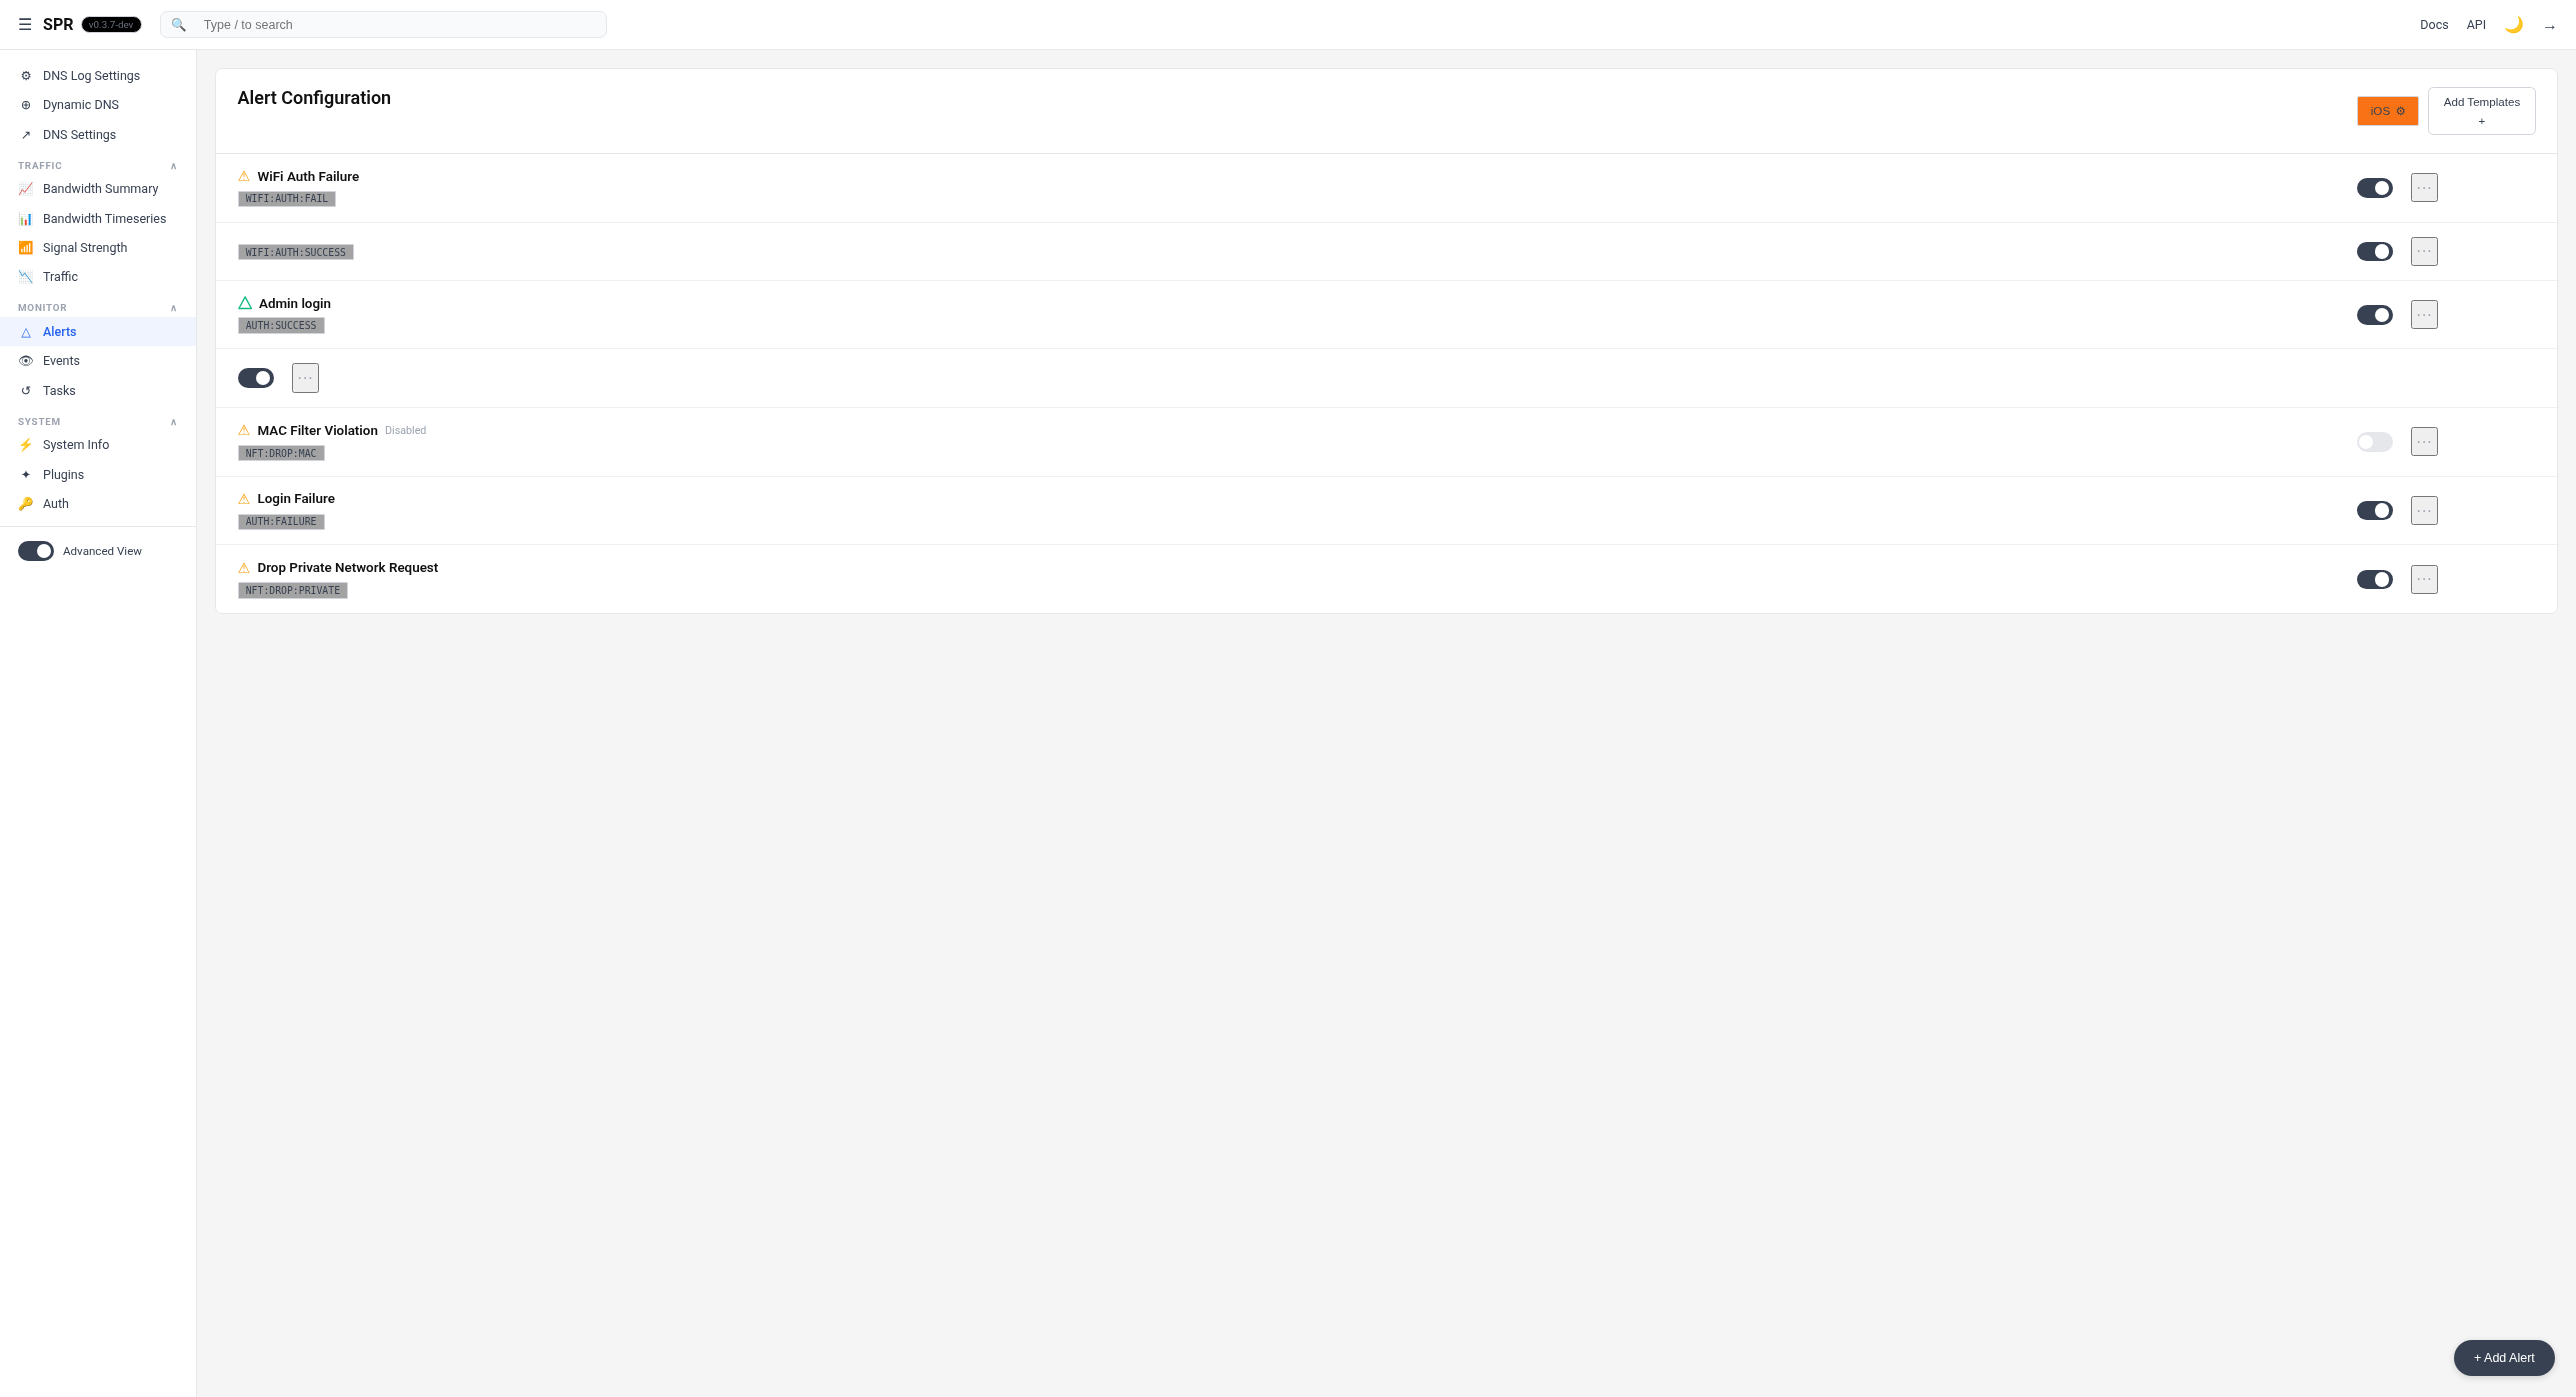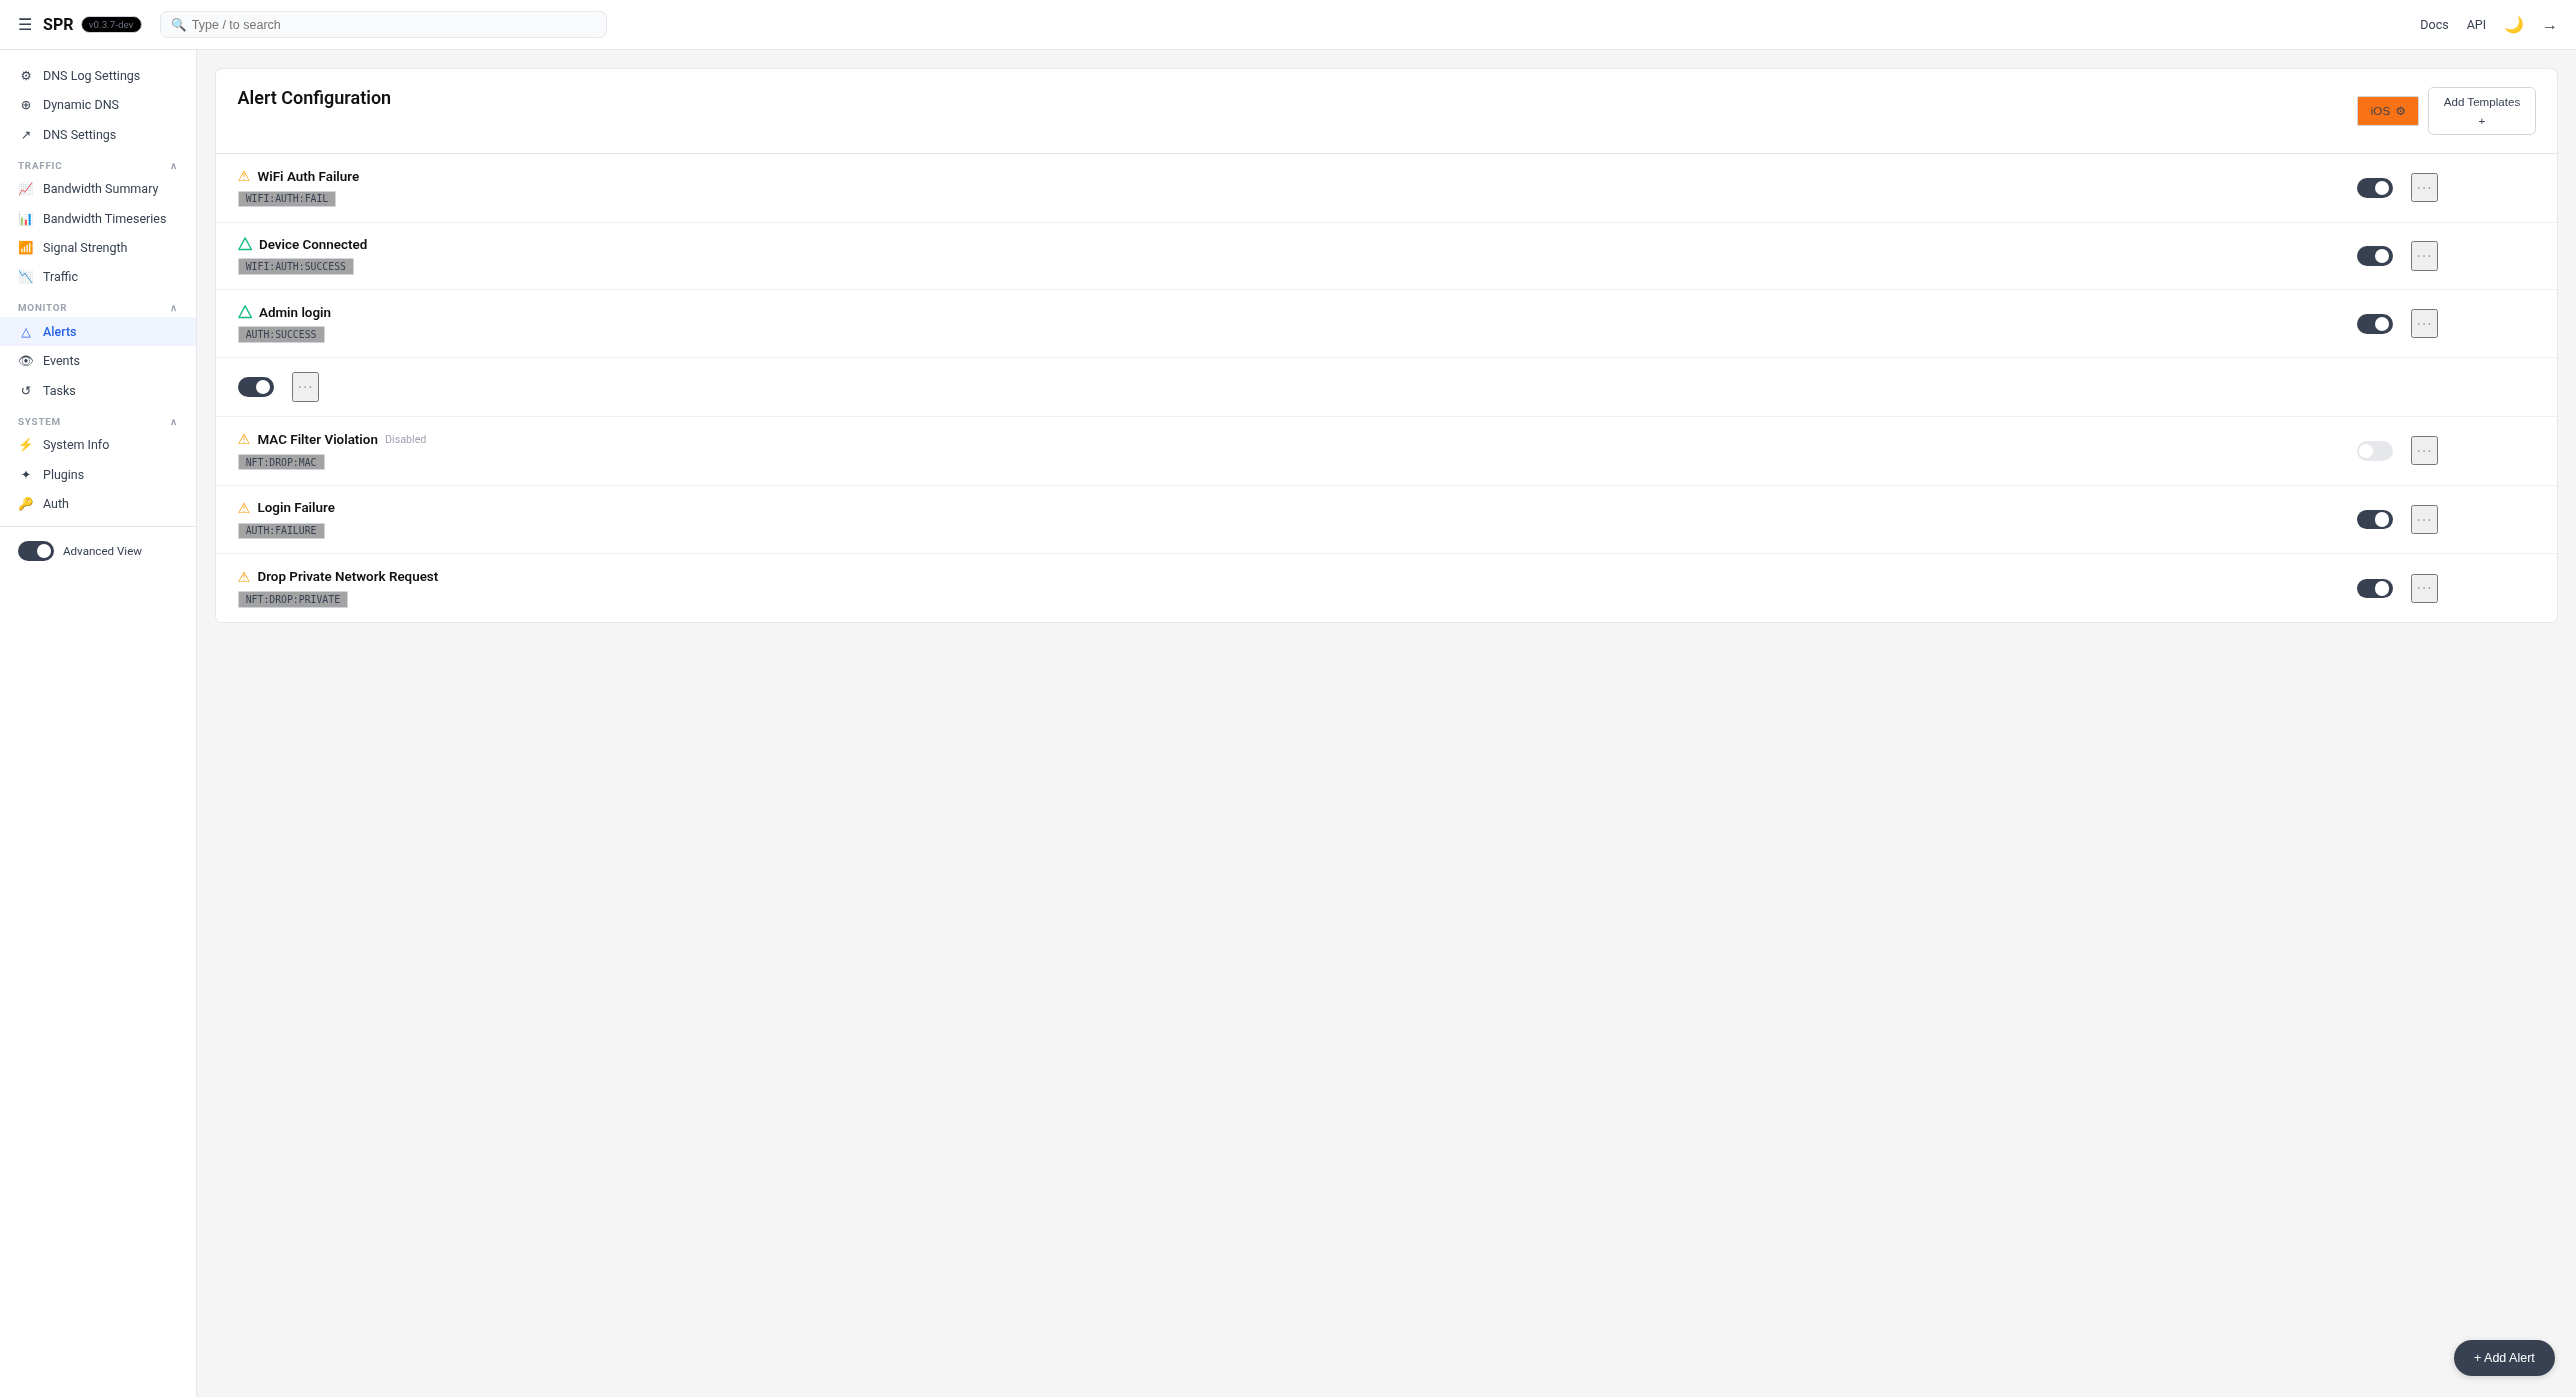--- a/index.html
+++ b/index.html
@@ -15,21 +15,21 @@
     .version-badge {
       font-size: 9.8px; background: #000000; border: 0.9px solid #d1d5db; border-radius: 10.7px;
       padding: 1.8px 7.2px; color: #6b7280; margin-right: 18px;
     }
     .search-bar {
       display: flex; align-items: center; background: #f9fafb; border: 0.9px solid #e5e7eb;
       border-radius: 7.2px; padding: 5.4px 10.7px; flex: 1; max-width: 447px;
     }
     .search-bar input {
       border: none; background: transparent; outline: none; font-size: 12.5px; color: #374151; width: 100%;
-      margin-left: 5px;
+      margin-left: 17px;
     }
     .search-icon { color: #9ca3af; font-size: 12.5px; }
     .nav-right { margin-left: auto; display: flex; align-items: center; gap: 18px; }
     .nav-link { font-size: 12.5px; color: #374151; cursor: pointer; text-decoration: none; }
     .nav-icon { font-size: 16px; color: #374151; cursor: pointer; }
 
     
     .app-body { display: flex; flex: 1; overflow: hidden; }
 
     
@@ -266,27 +266,20 @@
       <div class="alert-controls">
         <label class="toggle ">
           <input type="checkbox" checked="" style="">
           <span class="toggle-slider"></span>
         </label>
         <button class="more-btn">···</button>
       </div>
     </div>
           <div class="alert-row">
       <div class="alert-info">
-        <div class="alert-title-row">
-          <svg width="14.3" height="14.3" viewBox="0 0 16 16">
-                  <polygon points="8,1 15,14 1,14" fill="none" stroke="#10b981" stroke-width="1.5" stroke-linejoin="round"></polygon>
-                </svg>
-          <span class="alert-name">Device Connected</span>
-
-        </div>
         <span class="alert-tag">WIFI:AUTH:SUCCESS</span>
       </div>
       <div class="alert-controls">
         <label class="toggle ">
           <input type="checkbox" checked="" style="">
           <span class="toggle-slider"></span>
         </label>
         <button class="more-btn">···</button>
       </div>
     </div>

